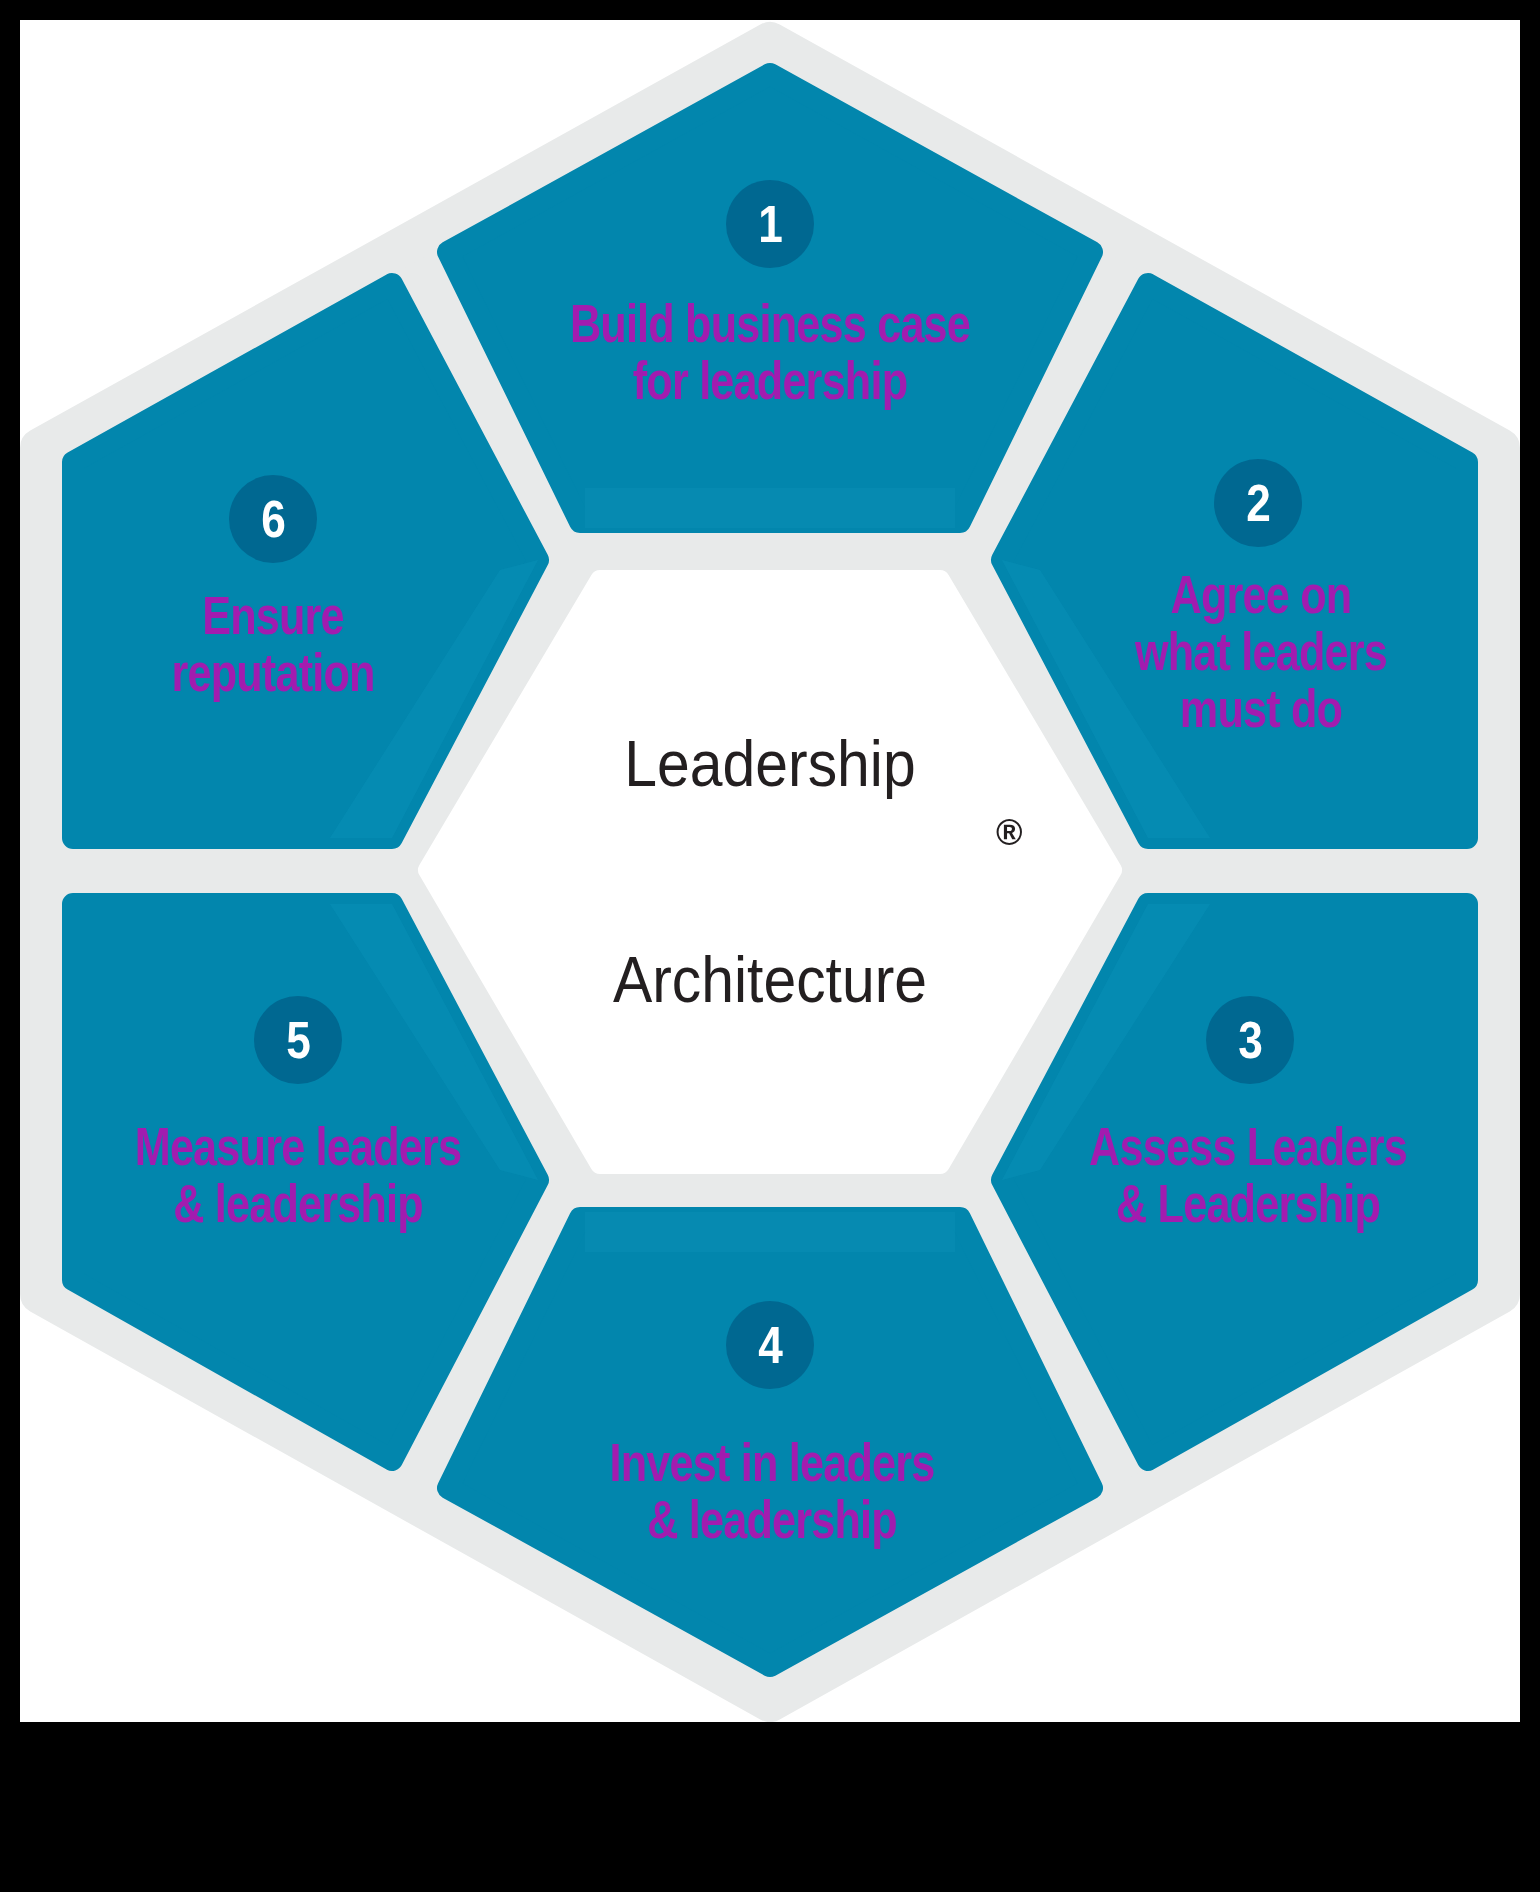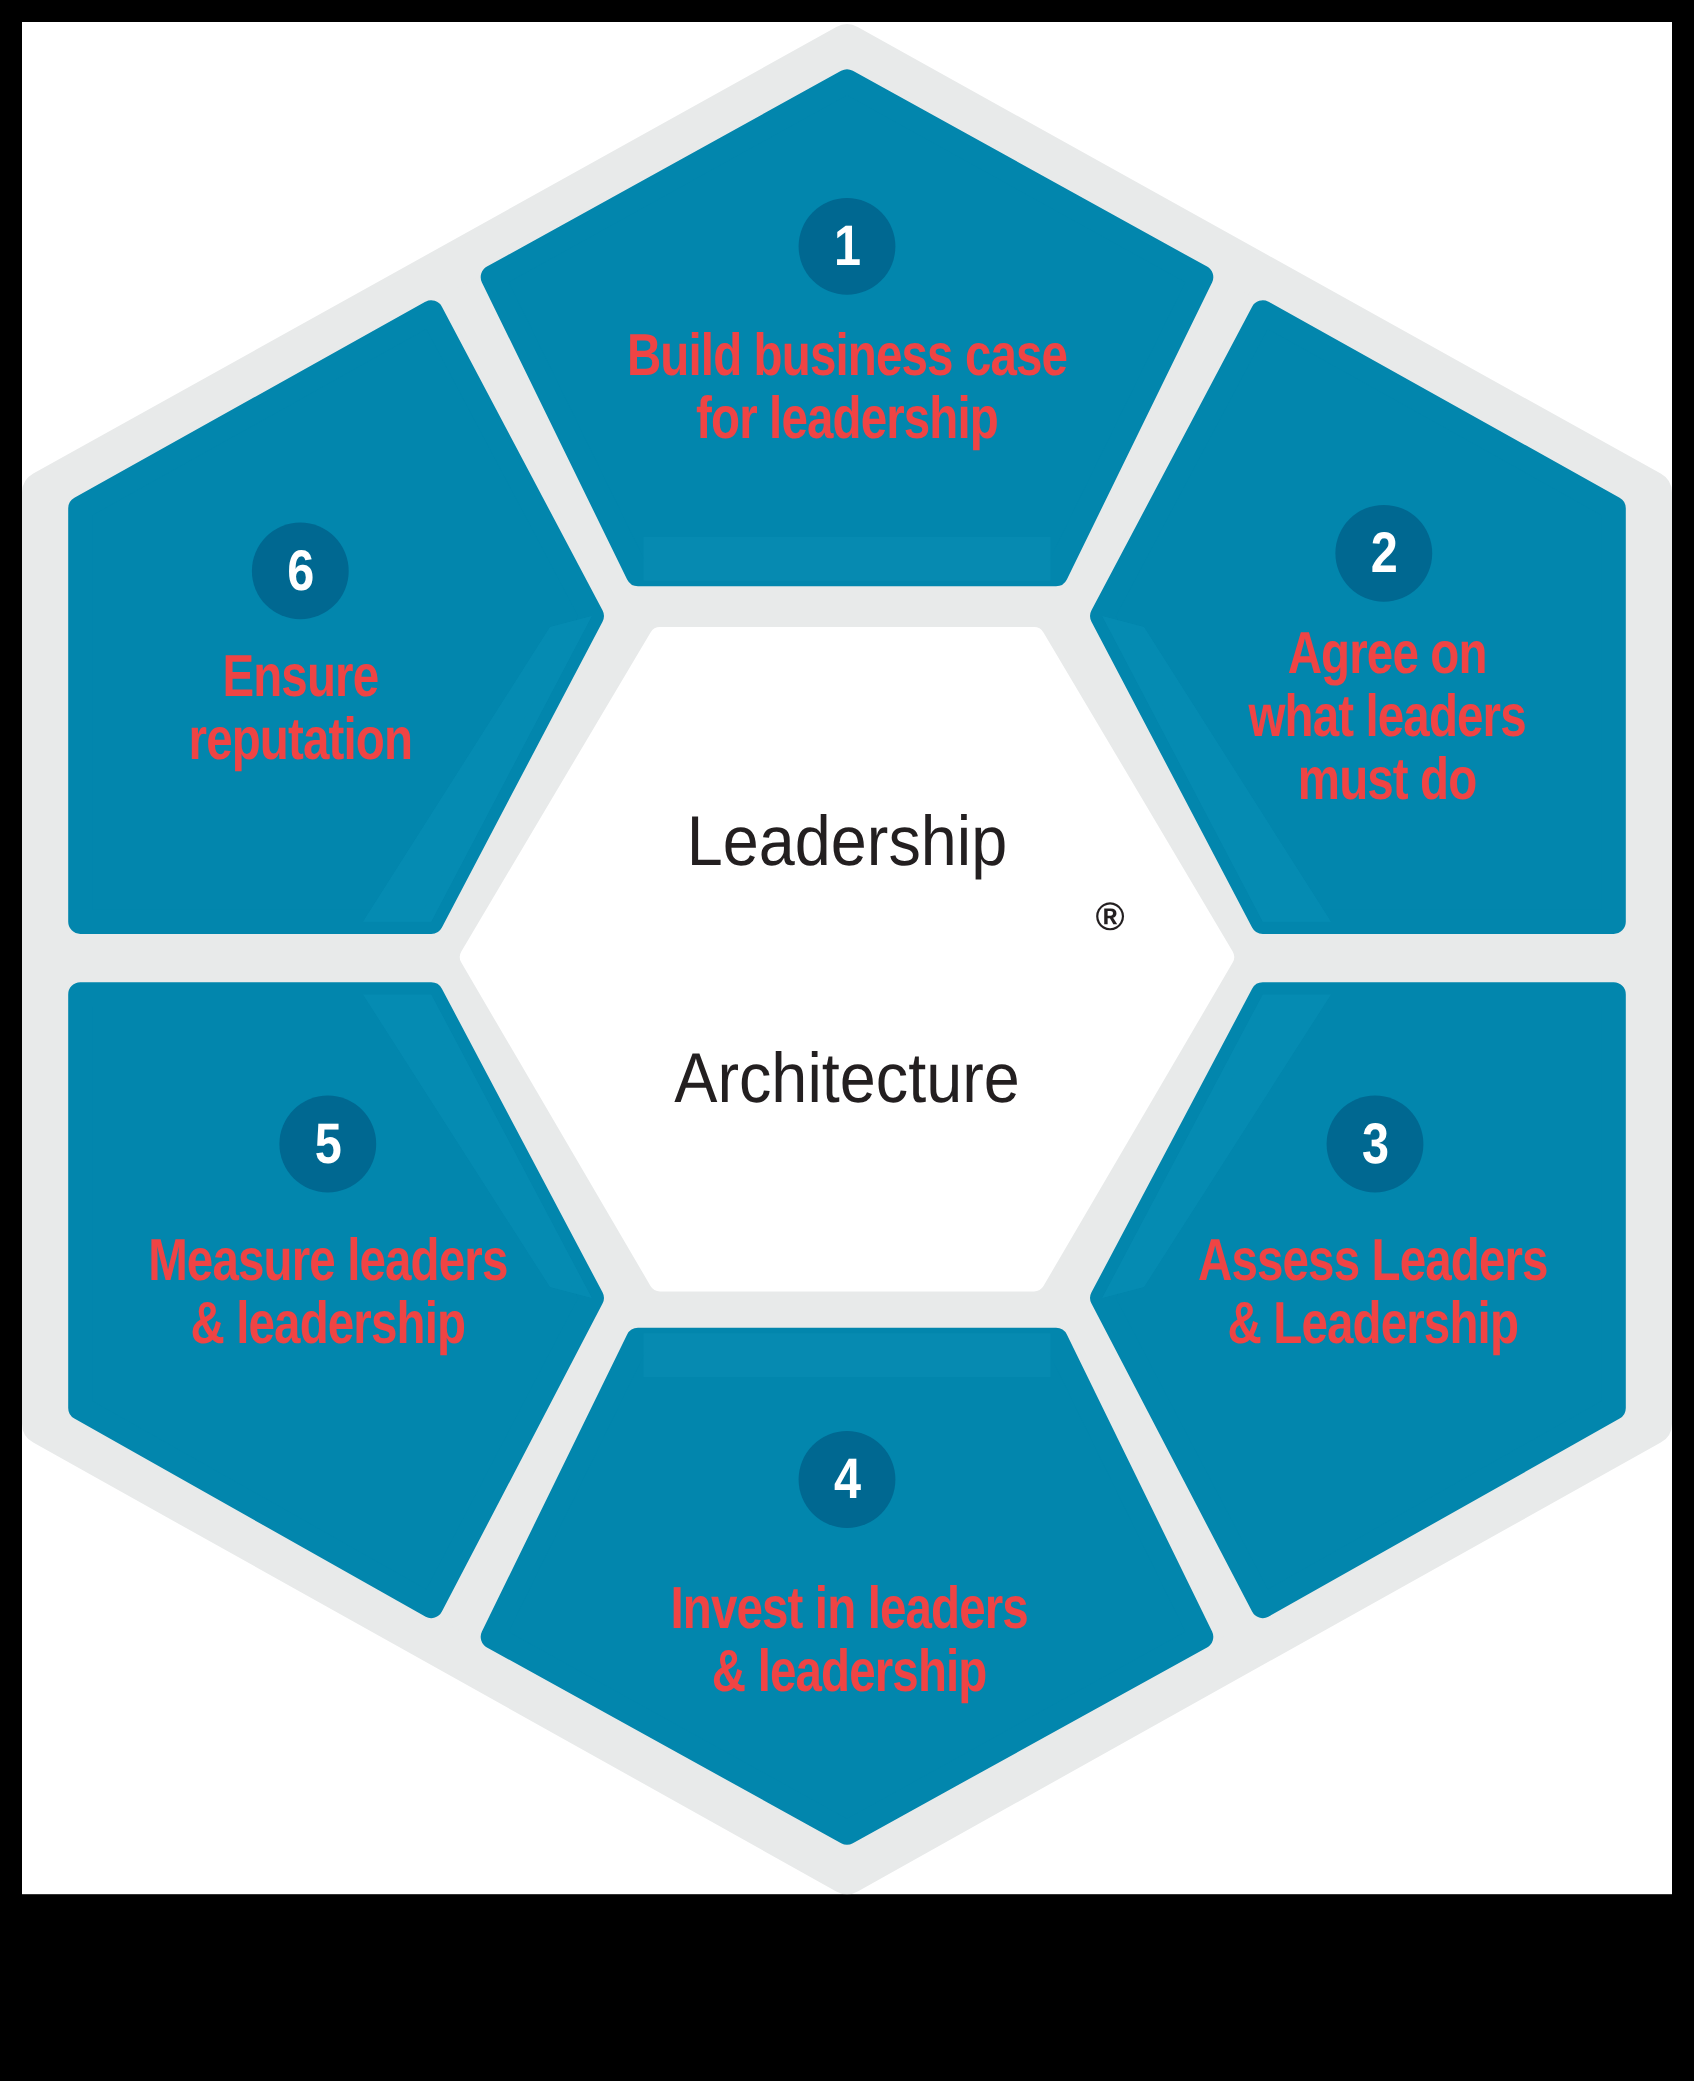--- a/index.html
+++ b/index.html
@@ -16,21 +16,21 @@
   svg.shapes { position: absolute; left: 0; top: 0; }
   .badge {
     position: absolute; width: 88px; height: 88px; border-radius: 50%;
     margin-left: -44px; margin-top: -44px;
     display: flex; align-items: center; justify-content: center;
     color: #ffffff; font-weight: bold; font-size: 52px;
   }
   .badge span { display: inline-block; transform: scaleX(0.85); }
   .label {
     position: absolute; width: 600px; margin-left: -300px;
-    text-align: center; color: #ef4444; font-weight: bold;
+    text-align: center; color: #a21caf; font-weight: bold;
     font-size: 54px; line-height: 57px; letter-spacing: -1px;
   }
   .label .line { display: block; white-space: nowrap; transform: scaleX(0.8); transform-origin: center; }
   .center-title { position: absolute; left: 470px; width: 600px; text-align: center; color: #231f20; }
   .t-top { top: 727px; font-size: 64px; font-weight: normal; letter-spacing: 0px; transform: scaleX(0.92); }
   .t-brand { top: 780px; font-size: 166px; font-weight: bold; line-height: 170px; letter-spacing: -4px; }
   .t-brand .word { display: inline-block; transform: scaleX(0.82); transform-origin: center; }
   .t-reg { position: absolute; left: 996px; top: 812px; font-size: 36px; font-weight: bold; color: #231f20; }
   .t-bottom { top: 943px; font-size: 64px; font-weight: normal; transform: scaleX(0.92); }
 </style>

